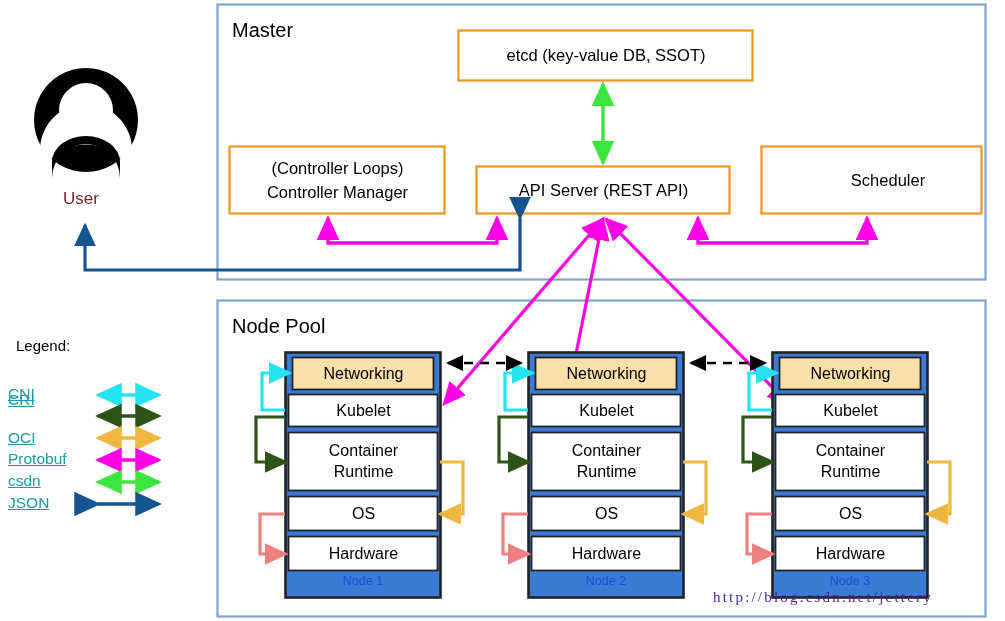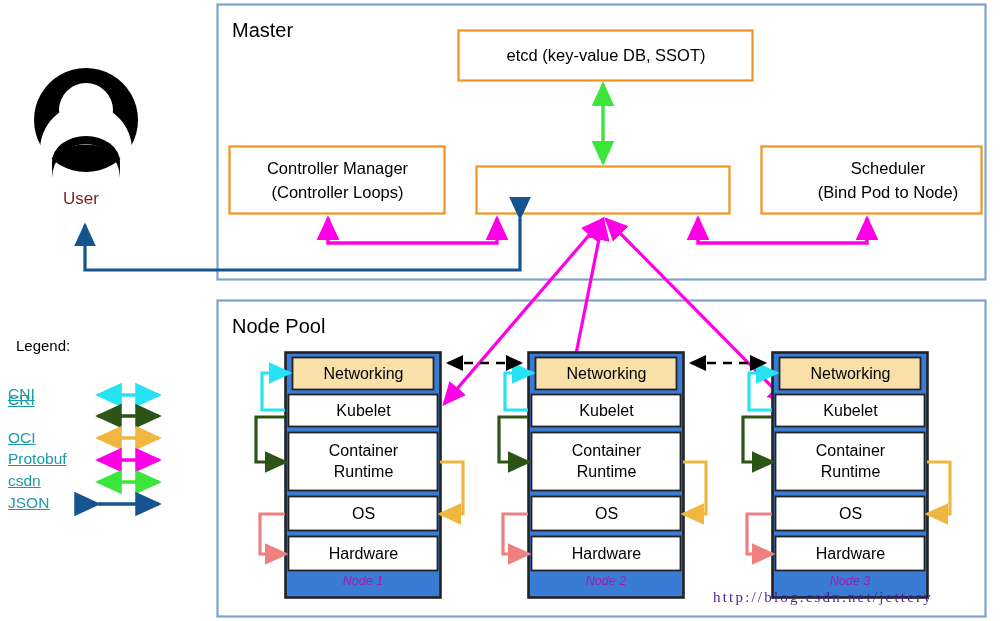--- a/index.html
+++ b/index.html
@@ -52,22 +52,21 @@
     justify-content: center;
     text-align: center;
     font-size: 16px;
     color: #000;
     line-height: 1.30;
   }
   .node-caption {
     position: absolute;
     text-align: center;
     font-size: 12.5px;
-    color: #a21caf;
-    font-style: italic;
+    color: #1d4ed8;
   }
   .legend-title {
     font-size: 15px;
     color: #000;
     margin-left: 8px;
   }
   .legend-item {
     font-size: 15.5px;
     color: #1a9ba8;
     text-decoration: underline;
@@ -226,28 +225,30 @@
 
   <div class="lbl group-title" style="left:232px; top:20px;">Master</div>
 
   <div class="lbl group-title" style="left:232px; top:316px;">Node Pool</div>
 
   <div class="mbox-text" style="left:458px; top:30px; width:296px; height:52px;">
     <span>etcd (key-value DB, SSOT)</span>
   </div>
 
   <div class="mbox-text" style="left:229px; top:146px; width:217px; height:69px;">
+    <span>(Controller Loops)</span>
     <span>Controller Manager</span>
-    <span>(Controller Loops)</span>
-  </div>
-
+  </div>
+
+  <div class="mbox-text" style="left:476px; top:166px; width:255px; height:49px;">
+    <span>API Server (REST API)</span>
+  </div>
 
   <div class="mbox-text" style="left:761px; top:146px; width:222px; height:69px;padding-left:16px;">
     <span>Scheduler</span>
-    <span>(Bind Pod to Node)</span>
   </div>
 
   <div class="node-layer-text" style="left:292px; top:357px; width:143px; height:34px;">
     <span>Networking</span>
   </div>
   <div class="node-layer-text" style="left:288px; top:394px; width:151px; height:34px;">
     <span>Kubelet</span>
   </div>
   <div class="node-layer-text" style="left:288px; top:432px; width:151px; height:60px;">
     <span>Container</span>

